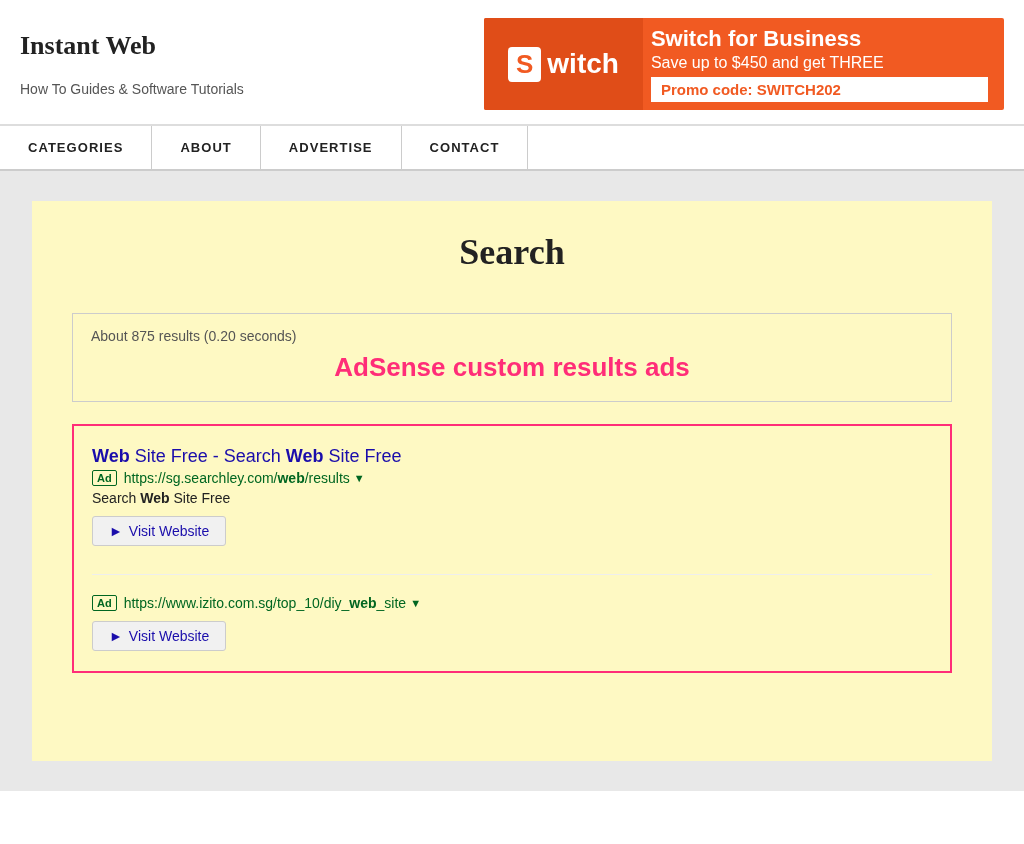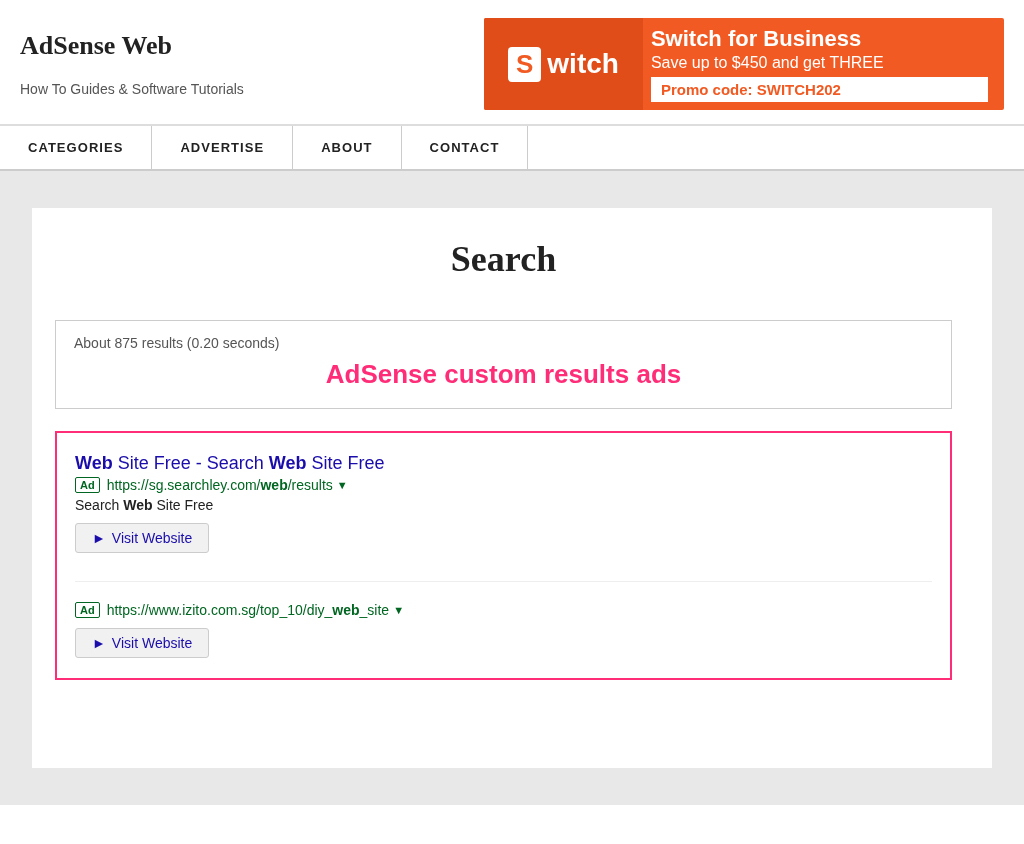--- a/index.html
+++ b/index.html
@@ -104,24 +104,24 @@
     }
     .nav-item:first-child { border-left: none; }
 
     
     #main {
       background: #e8e8e8;
       min-height: 600px;
       padding: 30px 20px;
     }
     #content-card {
-      background: #ffffff;
+      background: #fef9c3;
       max-width: 960px;
-      margin: 7px auto;
-      padding: 30px 40px 40px 23px;
+      margin: 0 auto;
+      padding: 30px 40px 40px 40px;
       min-height: 560px;
     }
     #search-heading {
       text-align: center;
       font-size: 36px;
       font-weight: bold;
       font-family: Georgia, serif;
       margin-bottom: 40px;
     }
 
@@ -214,40 +214,40 @@
     }
     .visit-btn-arrow { margin-right: 6px; color: #1a0dab; }
 
     .divider { border: none; border-top: 1px solid #eee; margin: 20px 0; }
   </style>
 </head>
 <body>
 
 <div id="header">
   <div id="header-brand">
-    <span id="site-title">AdSense Web</span>
+    <span id="site-title">Instant Web</span>
     <span id="site-subtitle">How To Guides &amp; Software Tutorials</span>
   </div>
   <div id="banner-ad">
     <div id="banner-logo-area">
       <span id="banner-logo-s">S</span>
       <span>witch</span>
     </div>
     <div id="banner-text-area">
       <span id="banner-main-text">Switch for Business</span>
       <span id="banner-sub-text">Save up to $450 and get THREE</span>
       <span id="banner-promo">Promo code: SWITCH202</span>
     </div>
   </div>
 </div>
 
 <nav id="nav">
   <div class="nav-item">CATEGORIES</div>
+  <div class="nav-item">ABOUT</div>
   <div class="nav-item">ADVERTISE</div>
-  <div class="nav-item">ABOUT</div>
   <div class="nav-item">CONTACT</div>
 </nav>
 
 <div id="main">
   <div id="content-card">
     <h1 id="search-heading">Search</h1>
 
     <div id="results-meta-box">
       <div id="results-meta-text">About 875 results (0.20 seconds)</div>
       <div id="adsense-label">AdSense custom results ads</div>

